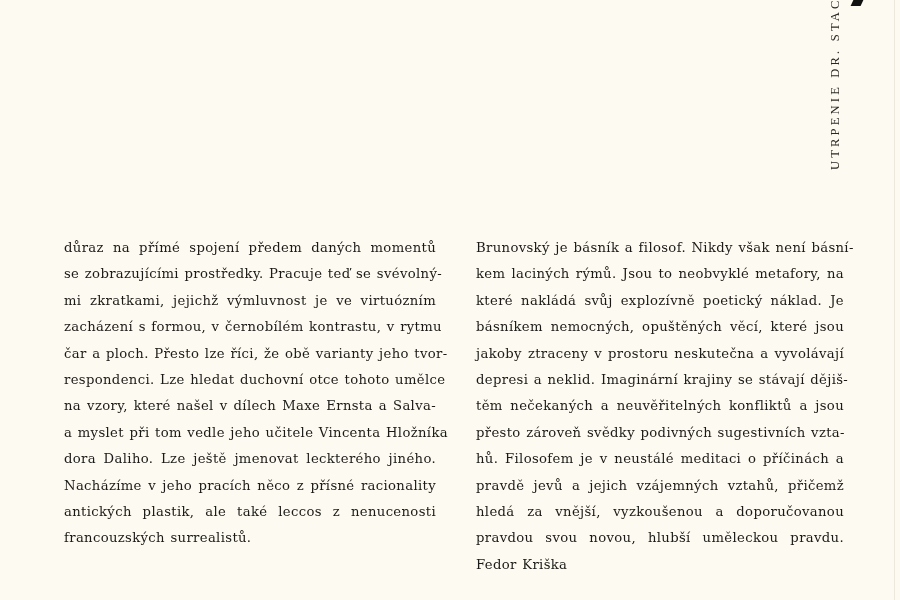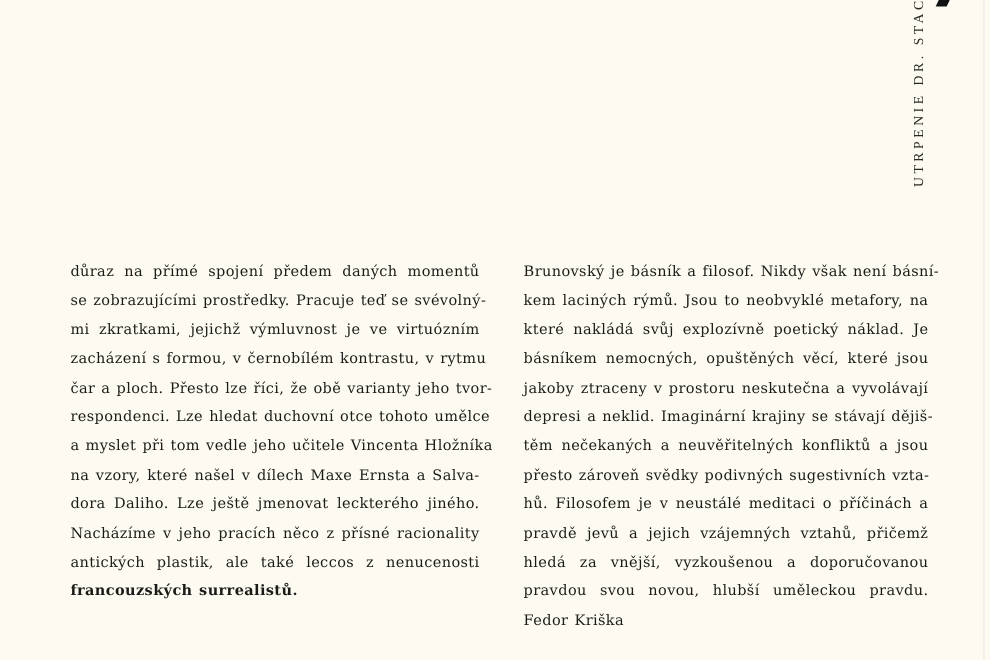--- a/index.html
+++ b/index.html
@@ -21,21 +21,21 @@
   }
   .col-left { left: 64px; width: 372px; }
   .col-right { left: 476px; width: 368px; }
   .line {
     display: block;
     white-space: nowrap;
     text-align: justify;
     text-align-last: justify;
     height: 26.4px;
   }
-  .line.last { text-align-last: left; font-weight: bold; }
+  .line.last { text-align-last: left; }
   .signature {
     display: block;
     white-space: nowrap;
     height: 26.4px;
   }
   .spine {
     position: absolute;
     left: 828px;
     top: 170px;
     transform-origin: 0 0;
@@ -70,22 +70,22 @@
 
   <div class="spine">UTRPENIE DR. STAC</div>
 
   <div class="col col-left">
     <span class="line">důraz na přímé spojení předem daných momentů</span>
     <span class="line">se zobrazujícími prostředky. Pracuje teď se svévolný-</span>
     <span class="line">mi zkratkami, jejichž výmluvnost je ve virtuózním</span>
     <span class="line">zacházení s formou, v černobílém kontrastu, v rytmu</span>
     <span class="line">čar a ploch. Přesto lze říci, že obě varianty jeho tvor-</span>
     <span class="line">respondenci. Lze hledat duchovní otce tohoto umělce</span>
+    <span class="line">na vzory, které našel v dílech Maxe Ernsta a Salva-</span>
     <span class="line">a myslet při tom vedle jeho učitele Vincenta Hložníka</span>
-    <span class="line">na vzory, které našel v dílech Maxe Ernsta a Salva-</span>
     <span class="line">dora Daliho. Lze ještě jmenovat leckterého jiného.</span>
     <span class="line">Nacházíme v jeho pracích něco z přísné racionality</span>
     <span class="line">antických plastik, ale také leccos z nenucenosti</span>
     <span class="line last">francouzských surrealistů.</span>
   </div>
 
   <div class="col col-right">
     <span class="line">Brunovský je básník a filosof. Nikdy však není básní-</span>
     <span class="line">kem laciných rýmů. Jsou to neobvyklé metafory, na</span>
     <span class="line">které nakládá svůj explozívně poetický náklad. Je</span>

